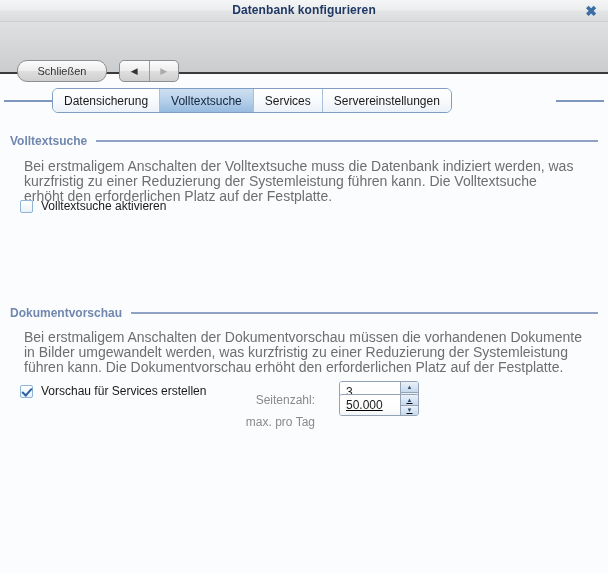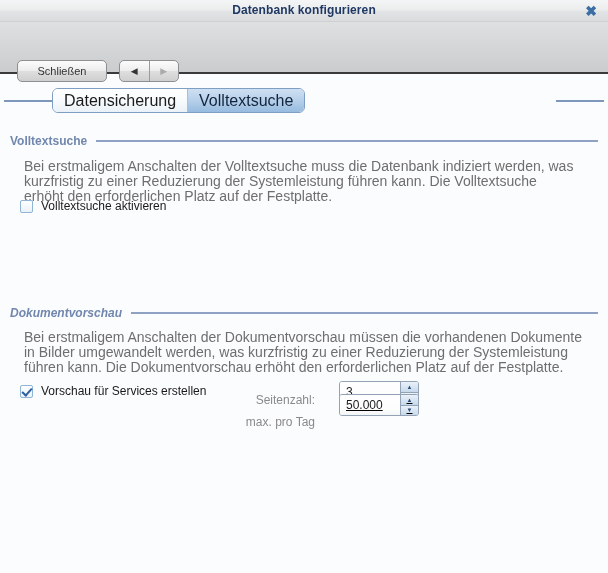--- a/index.html
+++ b/index.html
@@ -56,21 +56,21 @@
     height: 52px;
     background: linear-gradient(to bottom, #dfe0e1 0%, #d4d5d6 55%, #cbcccd 100%);
     border-bottom: 2px solid #3a3a3a;
     box-sizing: border-box;
   }
   .btn-close-text {
     position: absolute;
     left: 17px; top: 38px;
     width: 90px; height: 22px;
     border: 1px solid #8e8f90;
-    border-radius: 5px;
+    border-radius: 10px;
     background: linear-gradient(to bottom, #fcfcfc 0%, #ededed 48%, #dedede 52%, #cfcfcf 100%);
     font-size: 11px;
     color: #333;
     cursor: pointer;
     box-sizing: border-box;
     padding: 0;
     font-family: "Liberation Sans", sans-serif;
   }
   .navgroup {
     position: absolute;
@@ -119,21 +119,21 @@
     border-radius: 6px;
     overflow: hidden;
     background: #fff;
     box-sizing: border-box;
   }
   .tab {
     display: flex;
     align-items: center;
     justify-content: center;
     padding: 0 11px;
-    font-size: 16px;
+    font-size: 12px;
     color: #1a1a1a;
     background: linear-gradient(to bottom, #ffffff 0%, #f7fafd 55%, #eaf1f8 100%);
     border-right: 1px solid #a8c0da;
     cursor: pointer;
     white-space: nowrap;
     box-sizing: border-box;
     height: 100%;
   }
   .tab:last-child { border-right: none; }
   .tab.selected {
@@ -272,38 +272,40 @@
     <div class="navbtn fwd">▶</div>
   </div>
 </div>
 
 <div class="tabstrip">
   <div class="tab-rule left"></div>
   <div class="tab-rule right"></div>
   <div class="tabs">
     <div class="tab">Datensicherung</div>
     <div class="tab selected">Volltextsuche</div>
+    <div class="tab">Services</div>
+    <div class="tab">Servereinstellungen</div>
   </div>
 </div>
 
 <div class="content">
 
   <div class="section-head" style="top:20px;">
     <span class="section-title">Volltextsuche</span>
     <span class="section-line"></span>
   </div>
 
   <div class="desc" style="top:45px;">Bei erstmaligem Anschalten der Volltextsuche muss die Datenbank indiziert werden, was kurzfristig zu einer Reduzierung der Systemleistung führen kann. Die Volltextsuche erhöht den erforderlichen Platz auf der Festplatte.</div>
 
   <div class="check-row" style="left:20px; top:85px;">
     <span class="cbox"></span>
     <span class="check-label">Volltextsuche aktivieren</span>
   </div>
 
-  <div class="section-head" style="top:192px;font-style:italic;">
+  <div class="section-head" style="top:192px;">
     <span class="section-title">Dokumentvorschau</span>
     <span class="section-line"></span>
   </div>
 
   <div class="desc" style="top:216px; width:558px;">Bei erstmaligem Anschalten der Dokumentvorschau müssen die vorhandenen Dokumente in Bilder umgewandelt werden, was kurzfristig zu einer Reduzierung der Systemleistung führen kann. Die Dokumentvorschau erhöht den erforderlichen Platz auf der Festplatte.</div>
 
   <div class="check-row" style="left:20px; top:270px;">
     <span class="cbox checked"></span>
     <span class="check-label">Vorschau für Services erstellen</span>
   </div>

